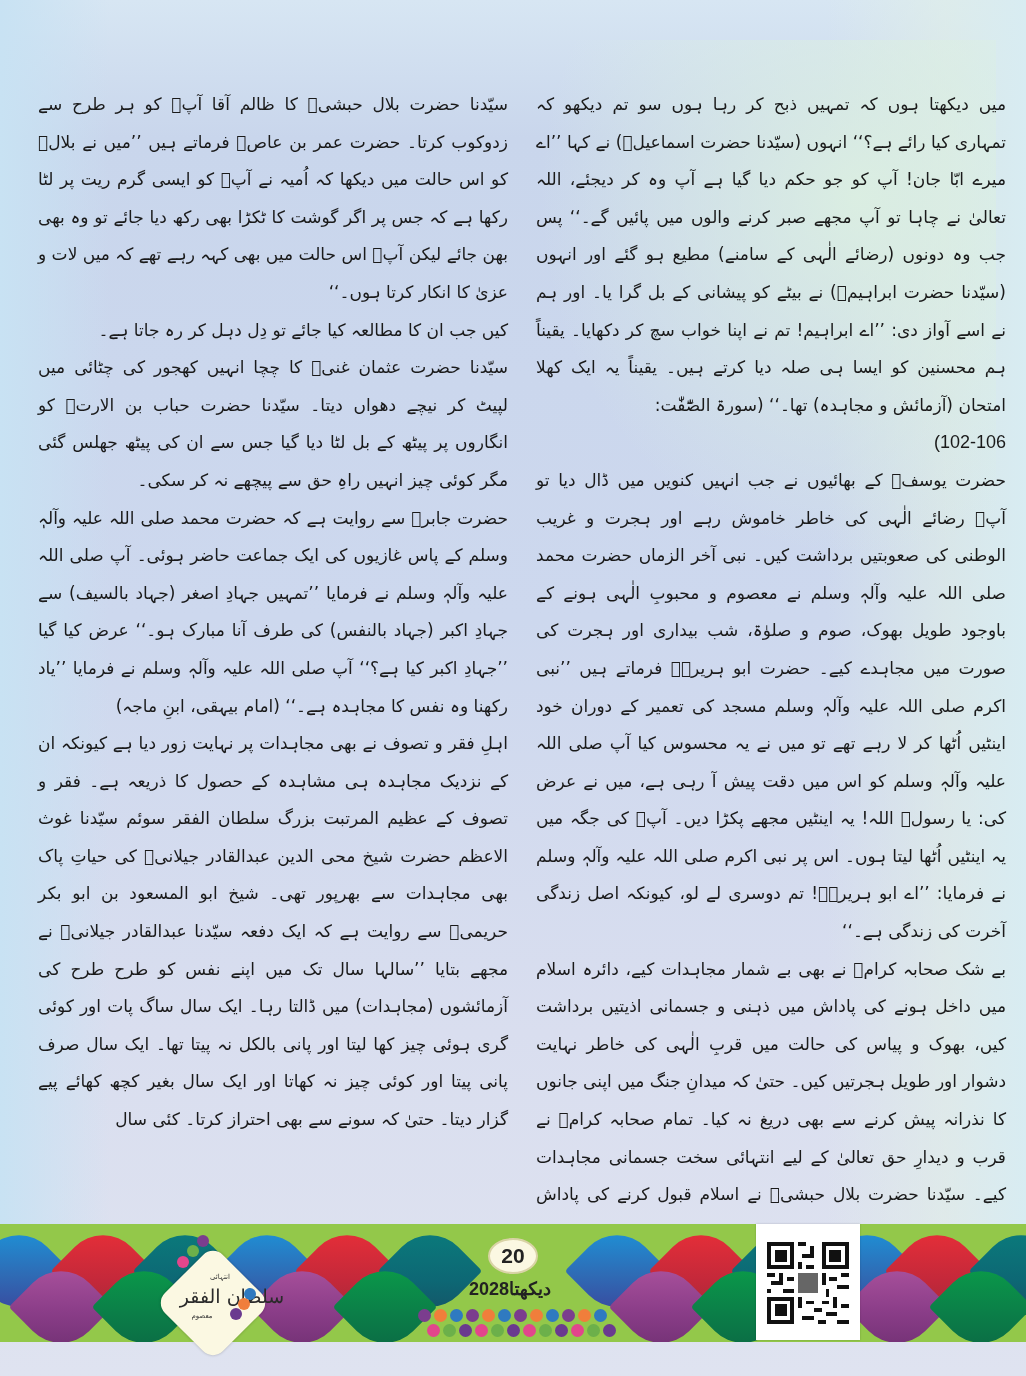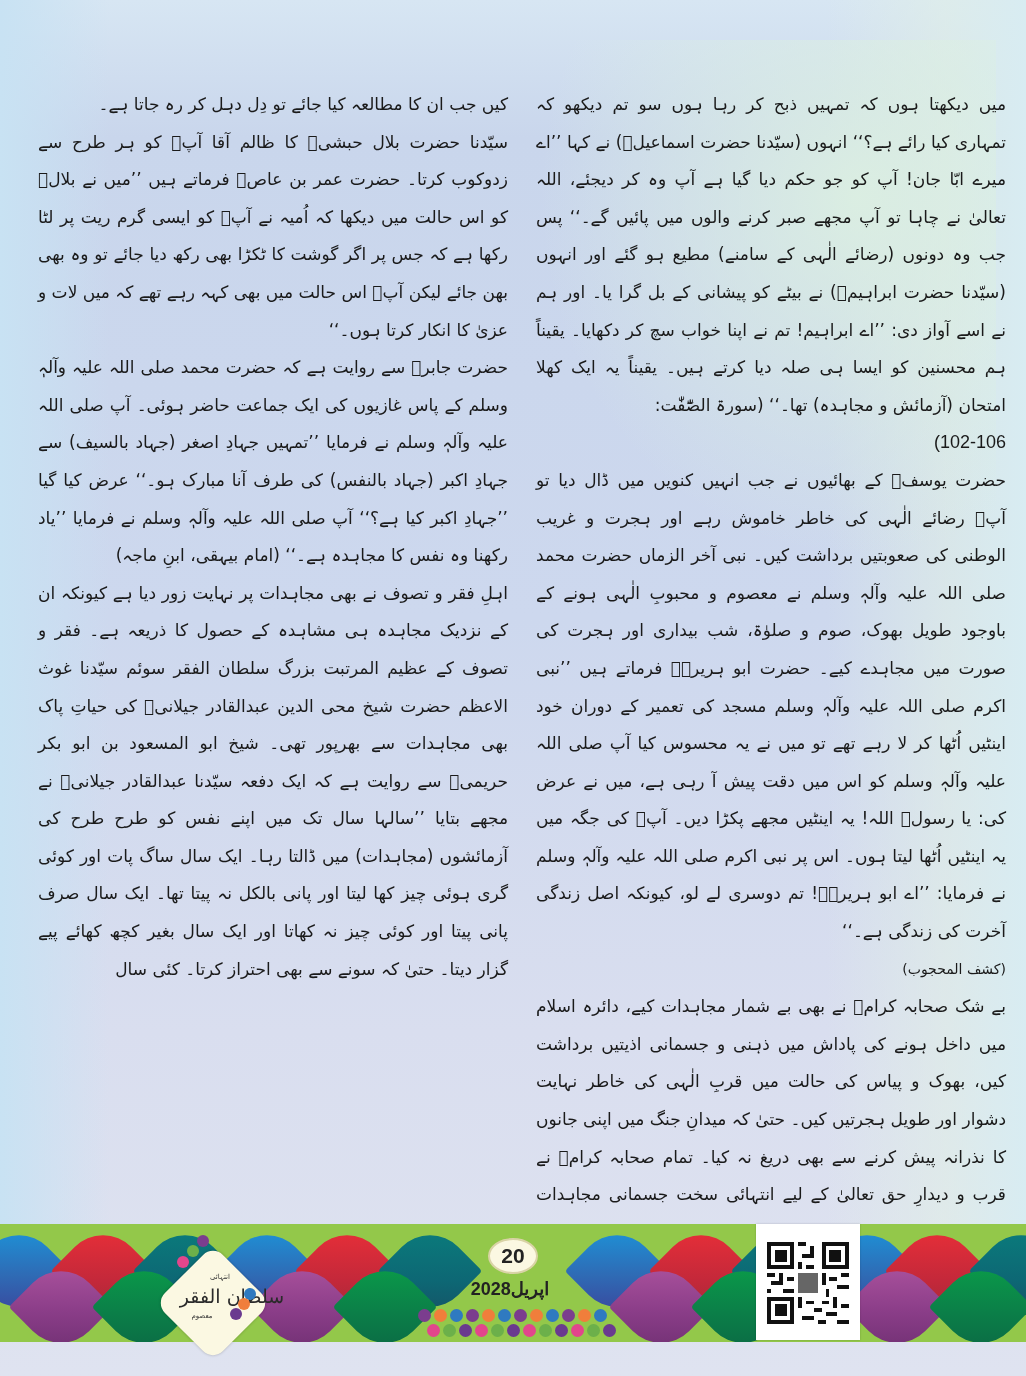--- a/index.html
+++ b/index.html
@@ -85,27 +85,27 @@
 
 <div class="bg-left"></div>
 <div class="bg-right"></div>
 <div class="bg-tr"></div>
 
 <div class="page">
   <div class="col col-right">
     <p>میں دیکھتا ہوں کہ تمہیں ذبح کر رہا ہوں سو تم دیکھو کہ تمہاری کیا رائے ہے؟‘‘ انہوں (سیّدنا حضرت اسماعیلؑ) نے کہا ’’اے میرے ابّا جان! آپ کو جو حکم دیا گیا ہے آپ وہ کر دیجئے، اللہ تعالیٰ نے چاہا تو آپ مجھے صبر کرنے والوں میں پائیں گے۔‘‘ پس جب وہ دونوں (رضائے الٰہی کے سامنے) مطیع ہو گئے اور انہوں (سیّدنا حضرت ابراہیمؑ) نے بیٹے کو پیشانی کے بل گرا یا۔ اور ہم نے اسے آواز دی: ’’اے ابراہیم! تم نے اپنا خواب سچ کر دکھایا۔ یقیناً ہم محسنین کو ایسا ہی صلہ دیا کرتے ہیں۔ یقیناً یہ ایک کھلا امتحان (آزمائش و مجاہدہ) تھا۔‘‘ (سورۃ الصّٰٓفّٰت:</p>
     <span class="ref-num">(102-106</span>
     <p>حضرت یوسفؑ کے بھائیوں نے جب انہیں کنویں میں ڈال دیا تو آپؑ رضائے الٰہی کی خاطر خاموش رہے اور ہجرت و غریب الوطنی کی صعوبتیں برداشت کیں۔ نبی آخر الزماں حضرت محمد صلی اللہ علیہ وآلہٖ وسلم نے معصوم و محبوبِ الٰہی ہونے کے باوجود طویل بھوک، صوم و صلوٰۃ، شب بیداری اور ہجرت کی صورت میں مجاہدے کیے۔ حضرت ابو ہریرہؓ فرماتے ہیں ’’نبی اکرم صلی اللہ علیہ وآلہٖ وسلم مسجد کی تعمیر کے دوران خود اینٹیں اُٹھا کر لا رہے تھے تو میں نے یہ محسوس کیا آپ صلی اللہ علیہ وآلہٖ وسلم کو اس میں دقت پیش آ رہی ہے، میں نے عرض کی: یا رسولؐ اللہ! یہ اینٹیں مجھے پکڑا دیں۔ آپؐ کی جگہ میں یہ اینٹیں اُٹھا لیتا ہوں۔ اس پر نبی اکرم صلی اللہ علیہ وآلہٖ وسلم نے فرمایا: ’’اے ابو ہریرہؓ! تم دوسری لے لو، کیونکہ اصل زندگی آخرت کی زندگی ہے۔‘‘</p>
-    <p class="cite">(کشف المحجوب)</p>
     <p>بے شک صحابہ کرامؓ نے بھی بے شمار مجاہدات کیے، دائرہ اسلام میں داخل ہونے کی پاداش میں ذہنی و جسمانی اذیتیں برداشت کیں، بھوک و پیاس کی حالت میں قربِ الٰہی کی خاطر نہایت دشوار اور طویل ہجرتیں کیں۔ حتیٰ کہ میدانِ جنگ میں اپنی جانوں کا نذرانہ پیش کرنے سے بھی دریغ نہ کیا۔ تمام صحابہ کرامؓ نے قرب و دیدارِ حق تعالیٰ کے لیے انتہائی سخت جسمانی مجاہدات کیے۔ سیّدنا حضرت بلال حبشیؓ نے اسلام قبول کرنے کی پاداش میں جس قدر تکلیفیں برداشت</p>
   </div>
 
   <div class="col col-left">
+    <p>سیّدنا حضرت بلال حبشیؓ کا ظالم آقا آپؓ کو ہر طرح سے زدوکوب کرتا۔ حضرت عمر بن عاصؓ فرماتے ہیں ’’میں نے بلالؓ کو اس حالت میں دیکھا کہ اُمیہ نے آپؓ کو ایسی گرم ریت پر لٹا رکھا ہے کہ جس پر اگر گوشت کا ٹکڑا بھی رکھ دیا جائے تو وہ بھی بھن جائے لیکن آپؓ اس حالت میں بھی کہہ رہے تھے کہ میں لات و عزیٰ کا انکار کرتا ہوں۔‘‘</p>
     <p>کیں جب ان کا مطالعہ کیا جائے تو دِل دہل کر رہ جاتا ہے۔</p>
-    <p>سیّدنا حضرت بلال حبشیؓ کا ظالم آقا آپؓ کو ہر طرح سے زدوکوب کرتا۔ حضرت عمر بن عاصؓ فرماتے ہیں ’’میں نے بلالؓ کو اس حالت میں دیکھا کہ اُمیہ نے آپؓ کو ایسی گرم ریت پر لٹا رکھا ہے کہ جس پر اگر گوشت کا ٹکڑا بھی رکھ دیا جائے تو وہ بھی بھن جائے لیکن آپؓ اس حالت میں بھی کہہ رہے تھے کہ میں لات و عزیٰ کا انکار کرتا ہوں۔‘‘</p>
+    <p>سیّدنا حضرت عثمان غنیؓ کا چچا انہیں کھجور کی چٹائی میں لپیٹ کر نیچے دھواں دیتا۔ سیّدنا حضرت حباب بن الارتؓ کو انگاروں پر پیٹھ کے بل لٹا دیا گیا جس سے ان کی پیٹھ جھلس گئی مگر کوئی چیز انہیں راہِ حق سے پیچھے نہ کر سکی۔</p>
     <p>حضرت جابرؓ سے روایت ہے کہ حضرت محمد صلی اللہ علیہ وآلہٖ وسلم کے پاس غازیوں کی ایک جماعت حاضر ہوئی۔ آپ صلی اللہ علیہ وآلہٖ وسلم نے فرمایا ’’تمہیں جہادِ اصغر (جہاد بالسیف) سے جہادِ اکبر (جہاد بالنفس) کی طرف آنا مبارک ہو۔‘‘ عرض کیا گیا ’’جہادِ اکبر کیا ہے؟‘‘ آپ صلی اللہ علیہ وآلہٖ وسلم نے فرمایا ’’یاد رکھنا وہ نفس کا مجاہدہ ہے۔‘‘ (امام بیہقی، ابنِ ماجہ)</p>
     <p>اہلِ فقر و تصوف نے بھی مجاہدات پر نہایت زور دیا ہے کیونکہ ان کے نزدیک مجاہدہ ہی مشاہدہ کے حصول کا ذریعہ ہے۔ فقر و تصوف کے عظیم المرتبت بزرگ سلطان الفقر سوئم سیّدنا غوث الاعظم حضرت شیخ محی الدین عبدالقادر جیلانیؓ کی حیاتِ پاک بھی مجاہدات سے بھرپور تھی۔ شیخ ابو المسعود بن ابو بکر حریمیؒ سے روایت ہے کہ ایک دفعہ سیّدنا عبدالقادر جیلانیؓ نے مجھے بتایا ’’سالہا سال تک میں اپنے نفس کو طرح طرح کی آزمائشوں (مجاہدات) میں ڈالتا رہا۔ ایک سال ساگ پات اور کوئی گری ہوئی چیز کھا لیتا اور پانی بالکل نہ پیتا تھا۔ ایک سال صرف پانی پیتا اور کوئی چیز نہ کھاتا اور ایک سال بغیر کچھ کھائے پیے گزار دیتا۔ حتیٰ کہ سونے سے بھی احتراز کرتا۔ کئی سال</p>
   </div>
 </div>
 
 <div class="footer">
 
   <div class="leaf blue" style="left:-18px; top:10px;"></div>
   <div class="leaf red" style="left:66px;  top:10px;"></div>
   <div class="leaf teal" style="left:148px; top:10px;"></div>
@@ -135,21 +135,21 @@
 <div class="logo-sub" style="top:1312px; left:172px;">معصوم</div>
 <div class="logo-dot" style="left:197px; top:1235px; background:#7b3d8e;"></div>
 <div class="logo-dot" style="left:187px; top:1245px; background:#6cb04a;"></div>
 <div class="logo-dot" style="left:177px; top:1256px; background:#e2468c;"></div>
 <div class="logo-dot" style="left:244px; top:1288px; background:#2f7ac0;"></div>
 <div class="logo-dot" style="left:238px; top:1298px; background:#f07e3b;"></div>
 <div class="logo-dot" style="left:230px; top:1308px; background:#6a3a8f;"></div>
 
 <div class="page-num-badge">20</div>
 <div class="issue-date">
-  <span>اپریل</span><span>2028</span>
+  <span>دیکھتا</span><span>2028</span>
 </div>
 <div class="dots">
   <div class="dot" style="left:0px;   top:0;  background:#7b3d8e;"></div>
   <div class="dot" style="left:16px;  top:0;  background:#f07e3b;"></div>
   <div class="dot" style="left:32px;  top:0;  background:#2f7ac0;"></div>
   <div class="dot" style="left:48px;  top:0;  background:#7b3d8e;"></div>
   <div class="dot" style="left:64px;  top:0;  background:#f07e3b;"></div>
   <div class="dot" style="left:80px;  top:0;  background:#2f7ac0;"></div>
   <div class="dot" style="left:96px;  top:0;  background:#7b3d8e;"></div>
   <div class="dot" style="left:112px; top:0;  background:#f07e3b;"></div>

